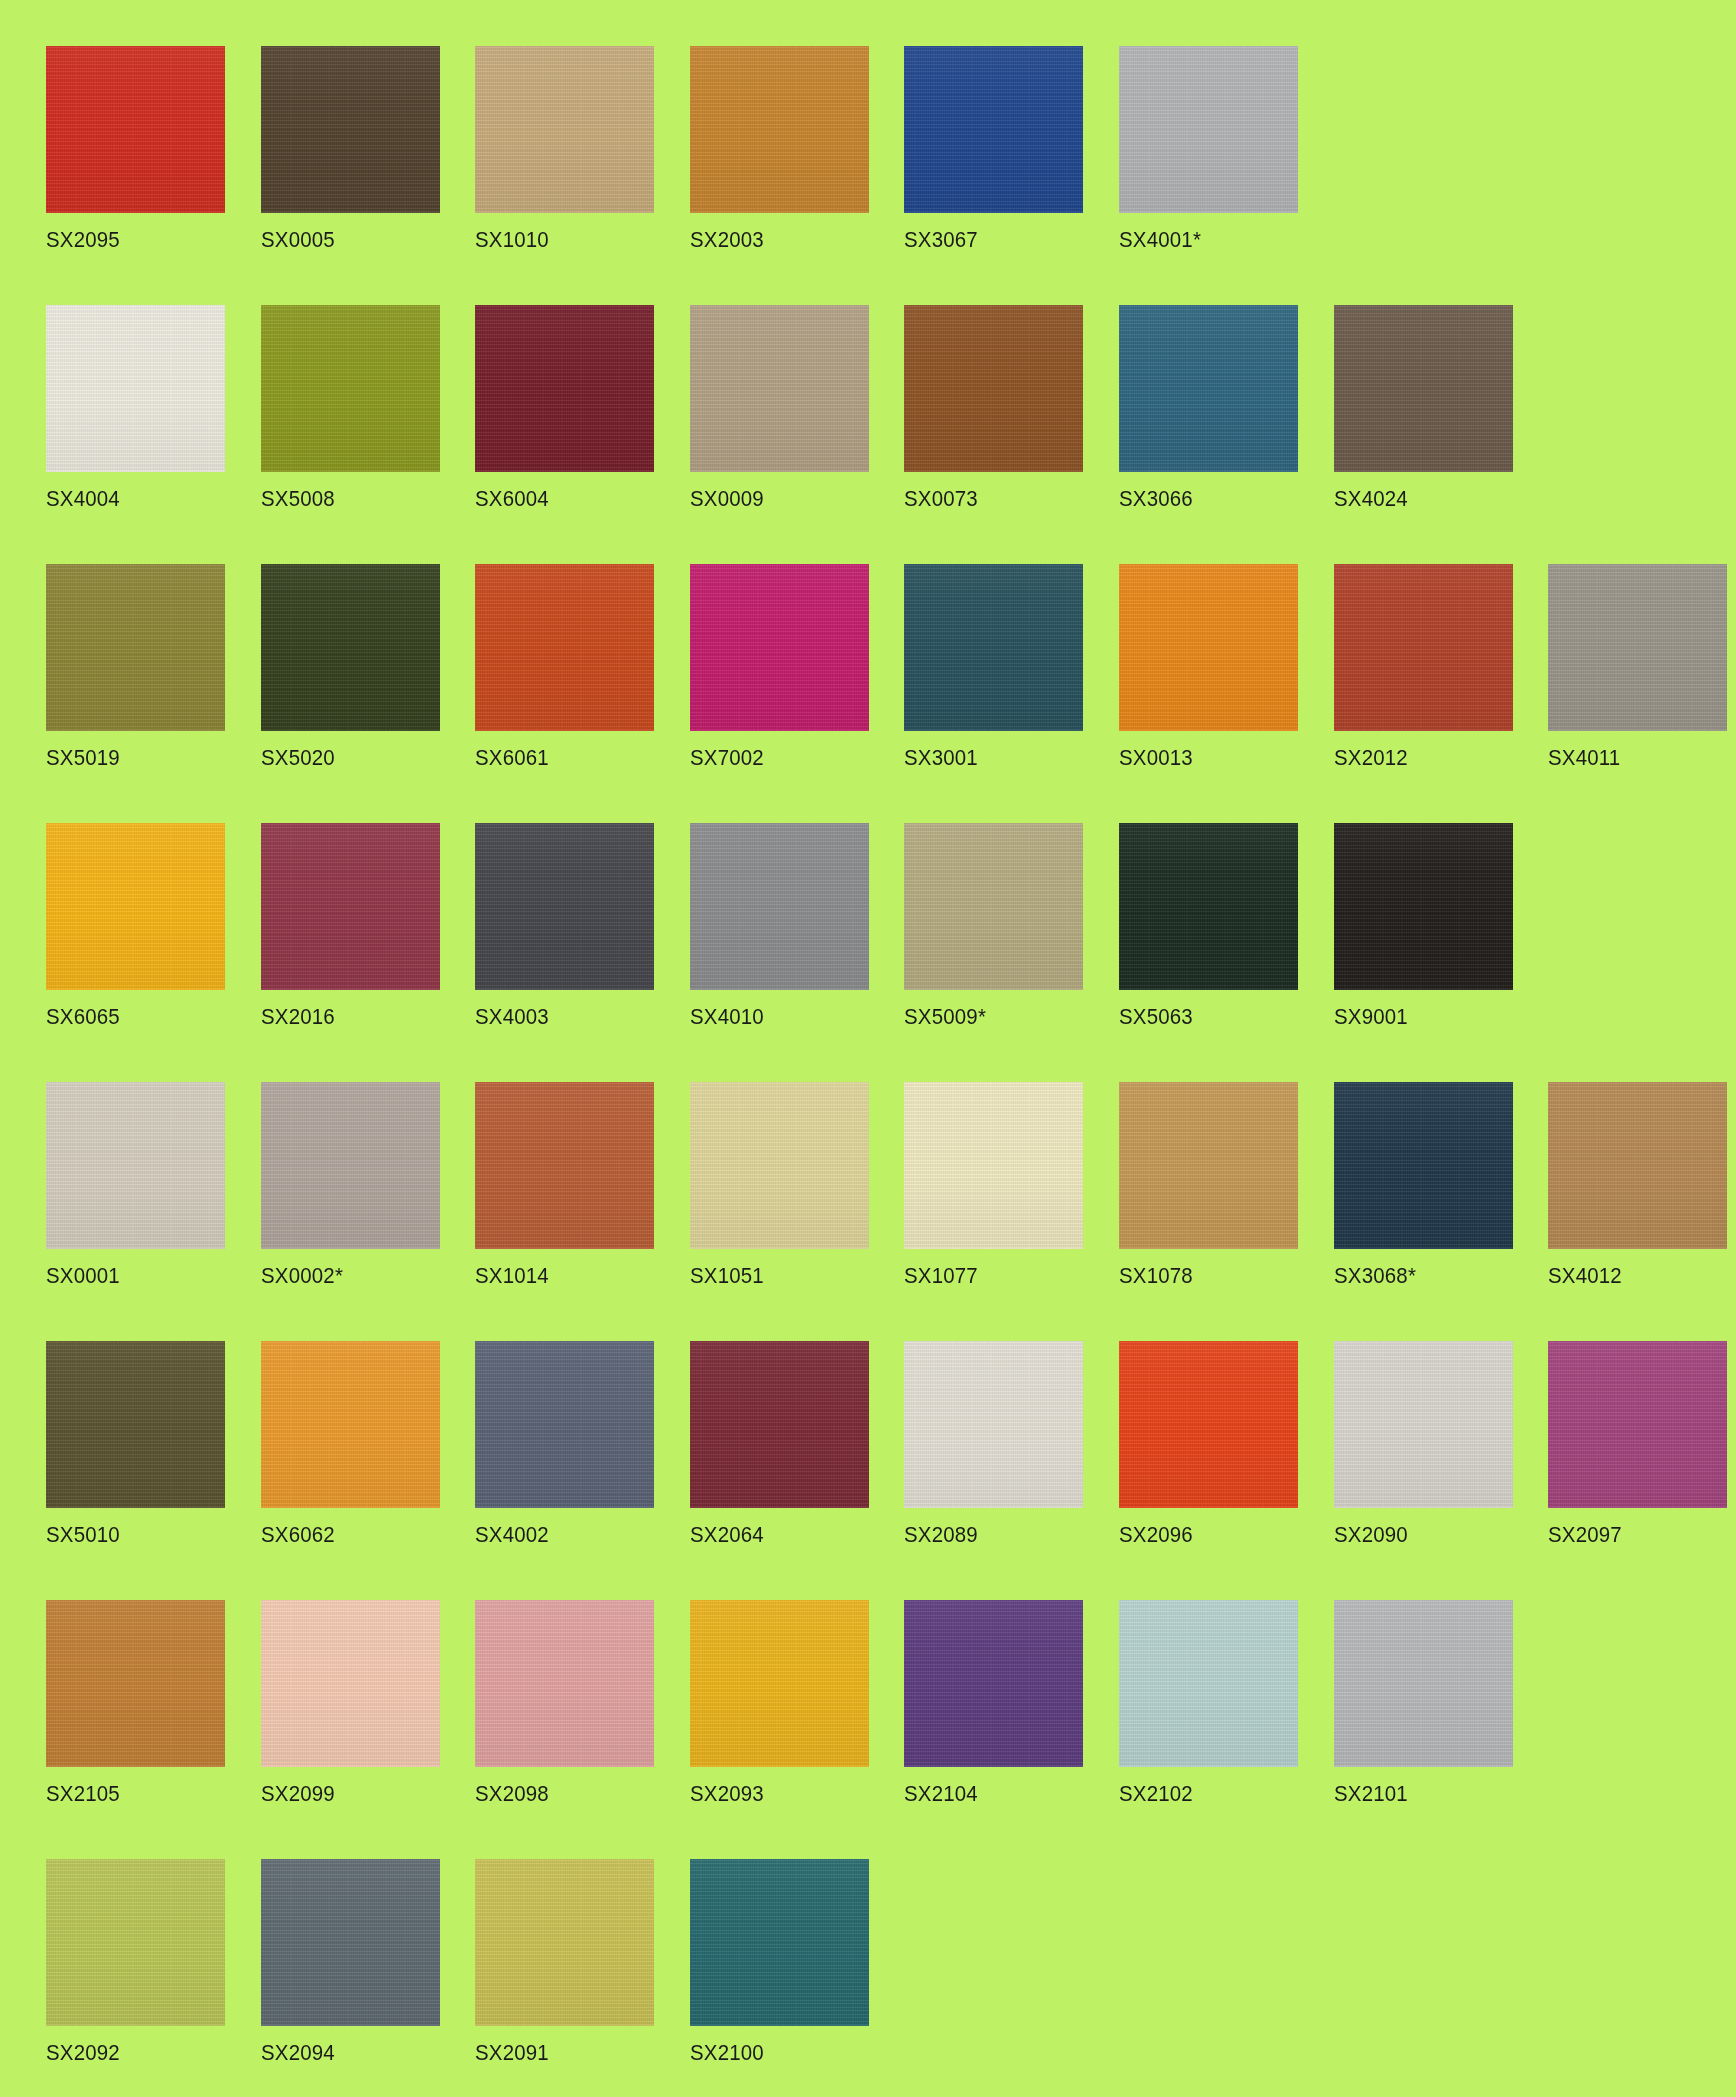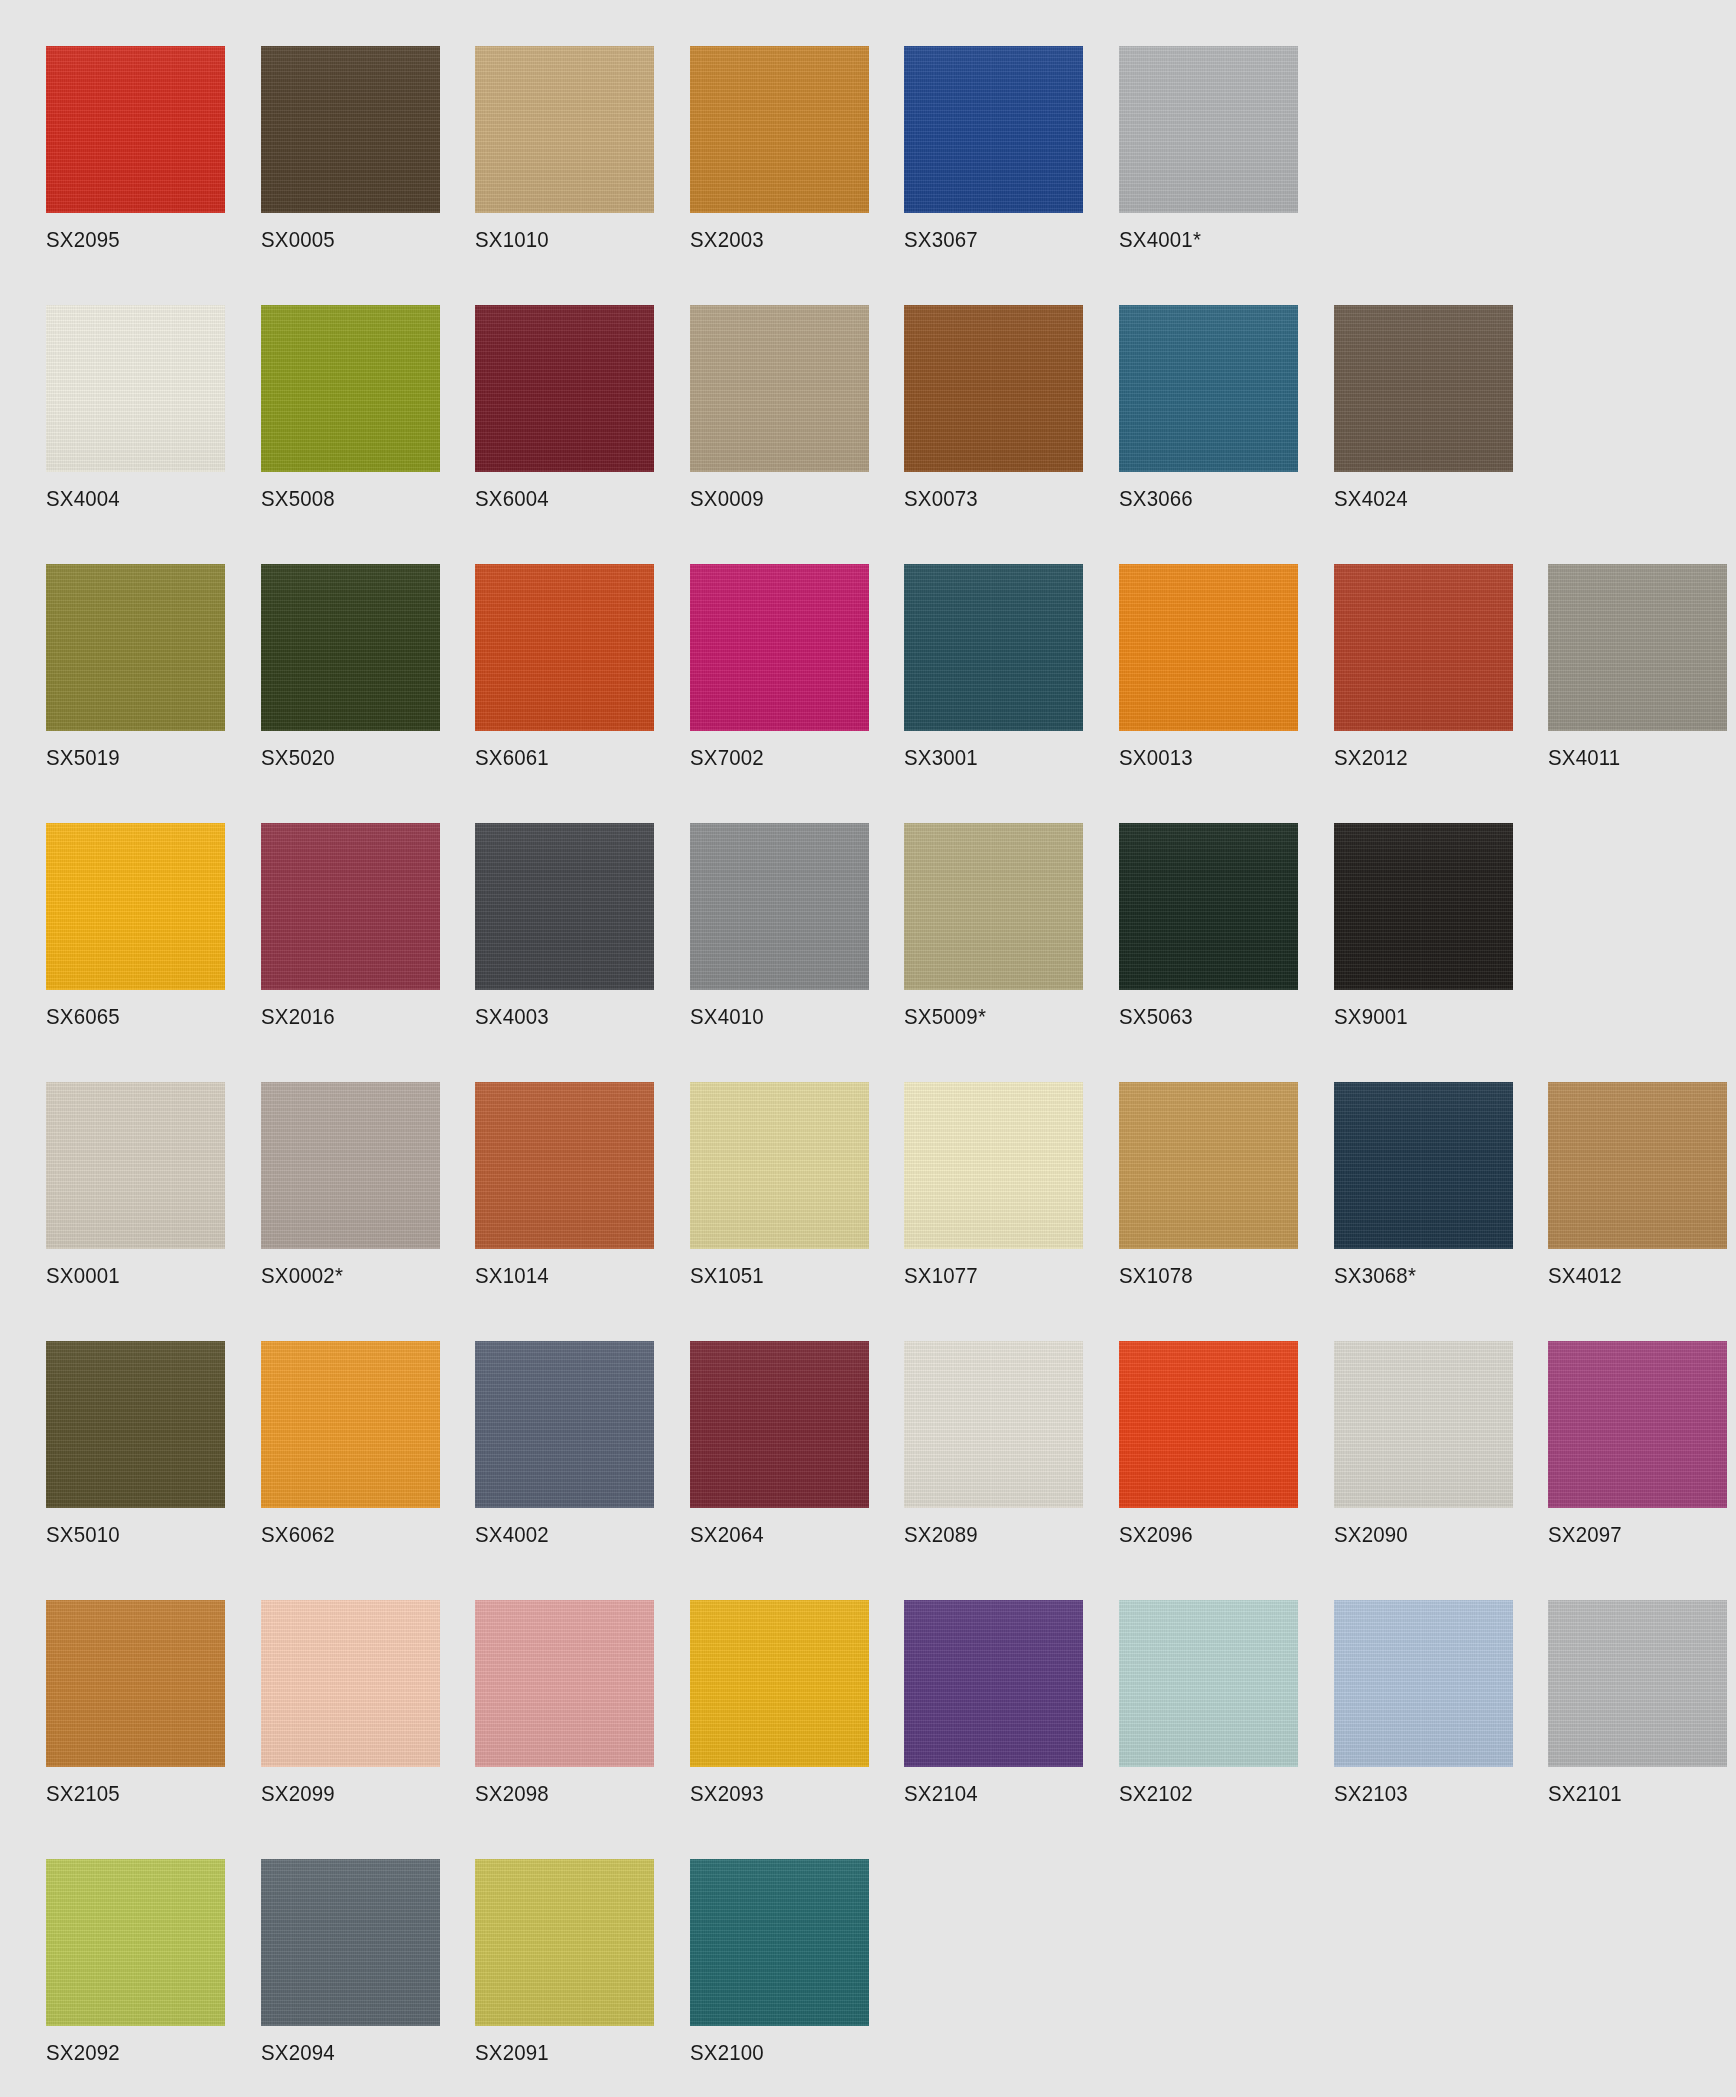--- a/index.html
+++ b/index.html
@@ -8,21 +8,21 @@
     padding: 0;
     background: #ffffff;
   }
   body {
     font-family: "Liberation Sans", sans-serif;
     -webkit-font-smoothing: antialiased;
   }
   .sheet {
     width: 1736px;
     height: 2097px;
-    background: #e5e5e5;
+    background: #bef264;
     box-sizing: border-box;
     padding: 46px 46px 0 46px;
     position: relative;
     overflow: hidden;
   }
   .grid {
     display: flex;
     flex-direction: column;
     gap: 0px;
   }
@@ -307,24 +307,20 @@
         </div>
         <div class="cell">
           <div class="swatch" title="SX2104" style="background-color: rgb(93, 61, 128);"></div>
           <div class="label">SX2104</div>
         </div>
         <div class="cell">
           <div class="swatch" title="SX2102" style="background-color: rgb(183, 211, 208);"></div>
           <div class="label">SX2102</div>
         </div>
         <div class="cell">
-          <div class="swatch" title="SX2103" style="background-color: rgb(176, 195, 218);"></div>
-          <div class="label">SX2103</div>
-        </div>
-        <div class="cell">
           <div class="swatch" title="SX2101" style="background-color: rgb(185, 186, 187);"></div>
           <div class="label">SX2101</div>
         </div>
       </div>
       <div class="row">
         <div class="cell">
           <div class="swatch" title="SX2092" style="background-color: rgb(186, 199, 86);"></div>
           <div class="label">SX2092</div>
         </div>
         <div class="cell">

